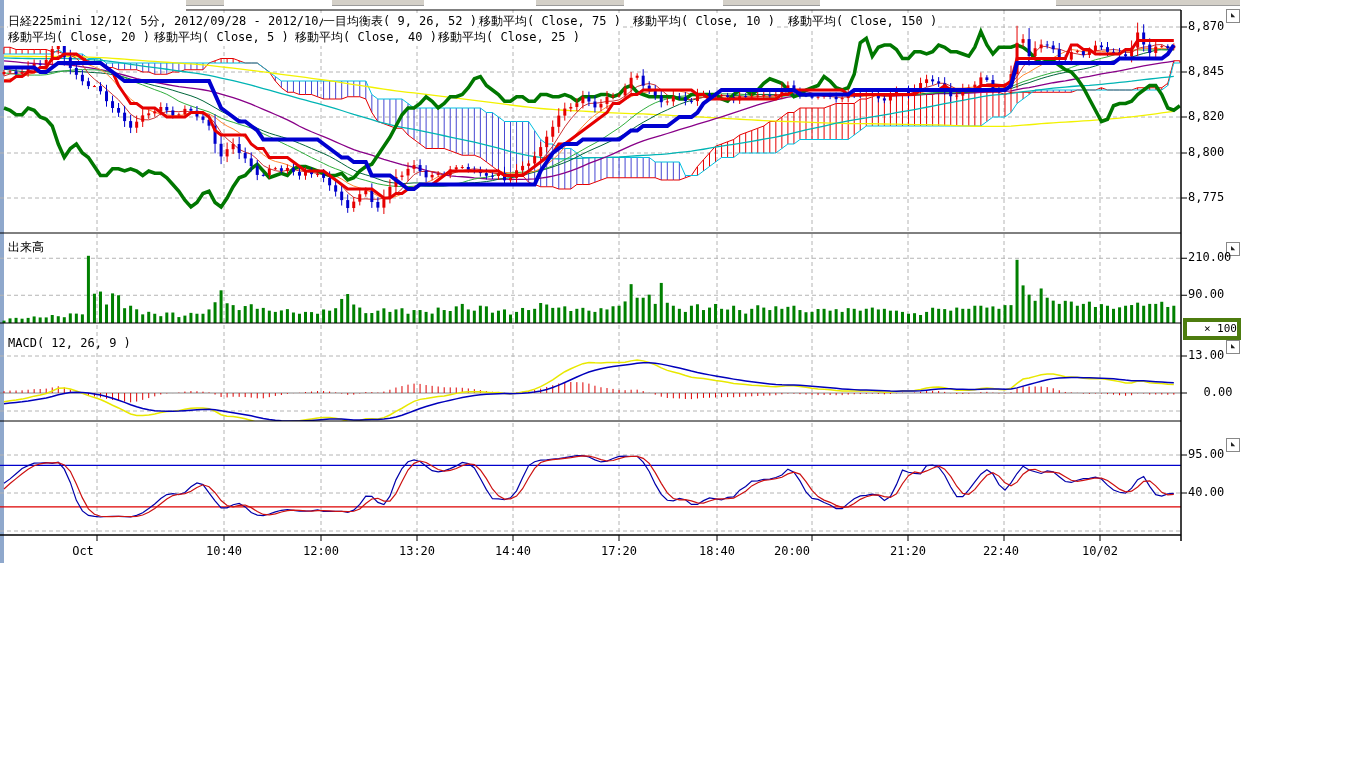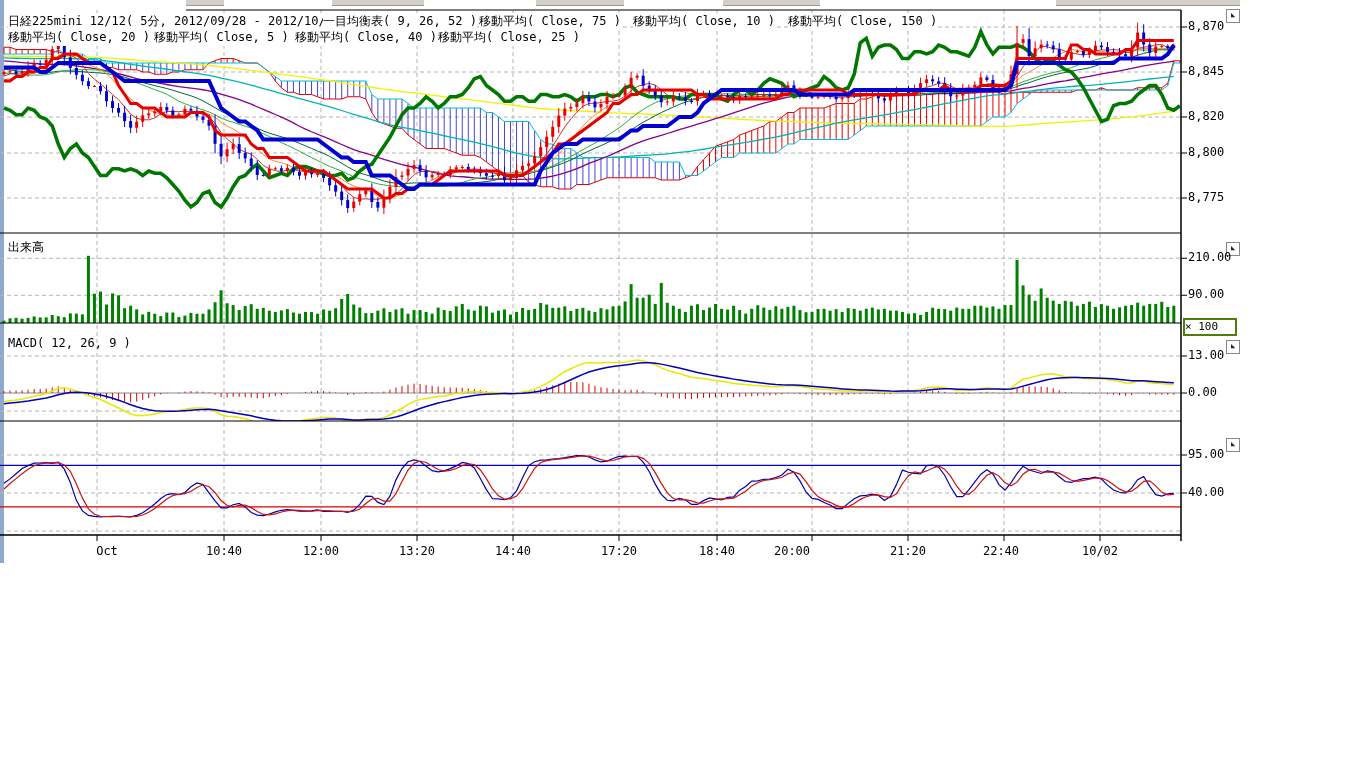--- a/index.html
+++ b/index.html
@@ -6,22 +6,22 @@
   .screen{position:relative;width:1368px;height:768px;background:#ffffff;overflow:hidden;
           font-family:"DejaVu Sans Mono","Liberation Mono",monospace;font-size:12px;color:#000;}
   .left-border{position:absolute;left:0;top:0;width:4px;height:563px;background:#8fa8cc;}
   .top-strip{position:absolute;top:0;height:5px;background:#d4d0c8;border-bottom:1px solid #9b9b9b;}
   .legend-row{position:absolute;left:0;white-space:nowrap;}
   .legend-item{position:absolute;background:#fff;white-space:pre;}
   svg{position:absolute;left:0;top:0;}
   .axis-label{position:absolute;left:1188px;width:60px;text-align:left;}
   .time-label{position:absolute;top:544px;transform:translateX(-50%);}
   .pane-label{position:absolute;background:transparent;}
-  .scale-box{position:absolute;left:1183px;top:318px;width:50px;height:14px;border:2px solid #4d7c0f;
-             background:#fff;text-align:left;line-height:14px;font-size:11px;}
+  .scale-box{position:absolute;left:1183px;top:318px;width:50px;height:14px;border:4px solid #4d7c0f;
+             background:#fff;text-align:right;line-height:14px;font-size:11px;}
   .pane-btn{position:absolute;left:1226px;width:12px;height:12px;border:1px solid #888;background:#fff;
             font-size:7px;line-height:11px;text-align:center;color:#222;cursor:pointer;}
 </style>
 </head>
 <body>
 
 <div class="screen">
   <div class="left-border"></div>
   <div class="top-strip" style="left:186px;width:38px;"></div>
   <div class="top-strip" style="left:332px;width:92px;"></div>
@@ -1132,24 +1132,24 @@
 
   <div id="gen-labels">
       <div class="axis-label" style="top: 19px;">8,870</div>
       <div class="axis-label" style="top: 64px;">8,845</div>
       <div class="axis-label" style="top: 109px;">8,820</div>
       <div class="axis-label" style="top: 145px;">8,800</div>
       <div class="axis-label" style="top: 190px;">8,775</div>
       <div class="axis-label" style="top: 250.257px;">210.00</div>
       <div class="axis-label" style="top: 287.253px;">90.00</div>
       <div class="axis-label" style="top: 348.002px;">13.00</div>
-      <div class="axis-label" style="top: 385px;">0.00</div>
+      <div class="axis-label" style="top: 385px; text-align: center;">0.00</div>
       <div class="axis-label" style="top: 447.005px;">95.00</div>
       <div class="axis-label" style="top: 485.01px;">40.00</div>
-      <div class="time-label" style="left: 107px;">Oct</div>
+      <div class="time-label" style="left: 83px;">Oct</div>
       <div class="time-label" style="left: 224px;">10:40</div>
       <div class="time-label" style="left: 321px;">12:00</div>
       <div class="time-label" style="left: 417px;">13:20</div>
       <div class="time-label" style="left: 513px;">14:40</div>
       <div class="time-label" style="left: 619px;">17:20</div>
       <div class="time-label" style="left: 717px;">18:40</div>
       <div class="time-label" style="left: 792px;">20:00</div>
       <div class="time-label" style="left: 908px;">21:20</div>
       <div class="time-label" style="left: 1001px;">22:40</div>
       <div class="time-label" style="left: 1100px;">10/02</div>

